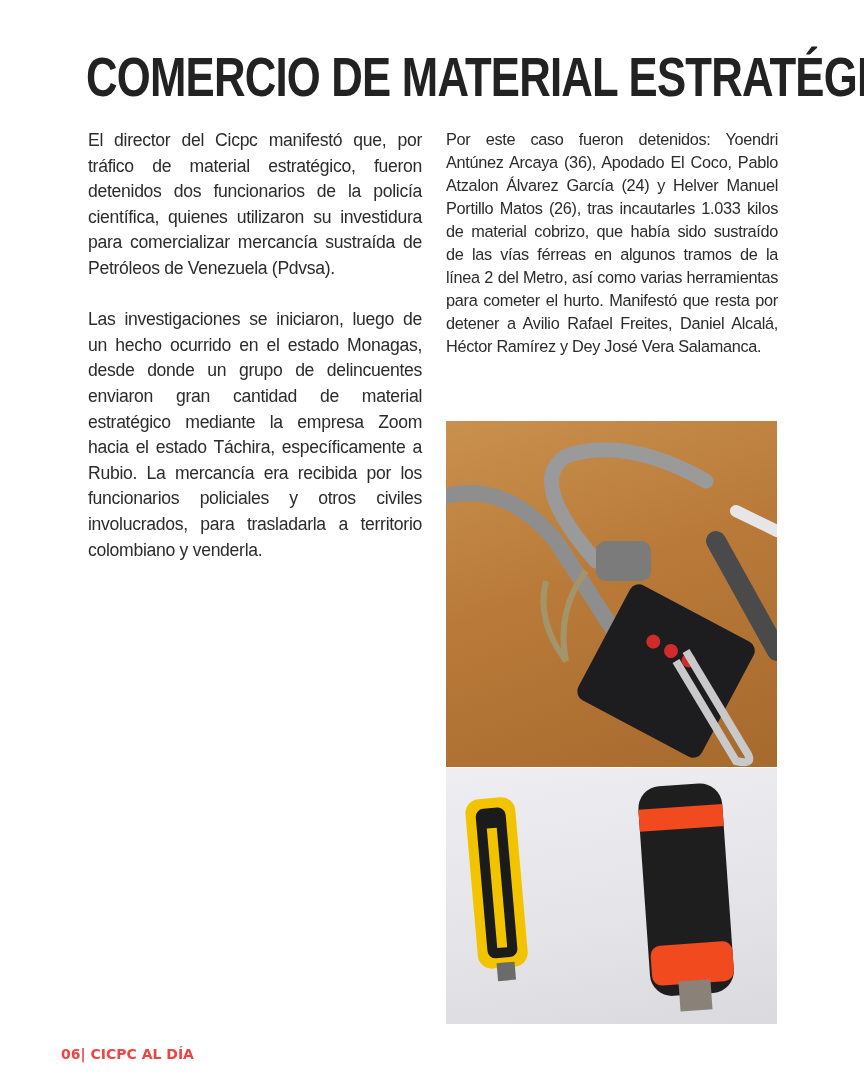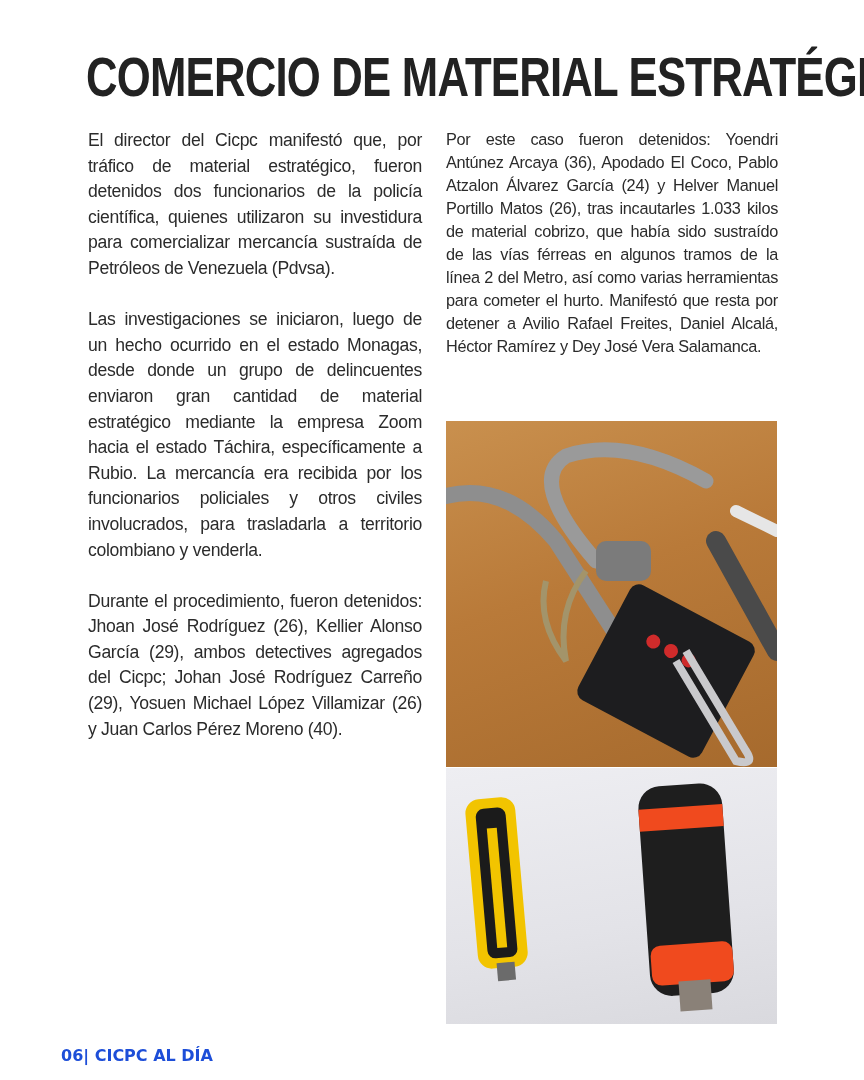--- a/index.html
+++ b/index.html
@@ -18,32 +18,31 @@
     letter-spacing: -0.3px;
   }
   .col p { margin: 0 0 25.6px 0; }
   .col-left { left: 88px; }
   .col-right { left: 446px; top: 128px; font-size: 16.3px; line-height: 23px; width: 332px; }
   .photo { position: absolute; left: 446px; width: 331px; overflow: hidden; }
   .photo-1 { top: 421px; height: 346px; background: linear-gradient(160deg, #c9904e 0%, #b97a39 45%, #a66a2d 100%); }
   .photo-2 { top: 768px; height: 256px; background: linear-gradient(170deg, #eeeef2 0%, #e3e3e8 60%, #d9d9de 100%); }
   .footer {
     position: absolute; left: 61px; top: 1046px;
-    font-family: "DejaVu Sans", sans-serif; font-weight: 700; font-size: 16px; color: #1d4ed8;
+    font-family: "DejaVu Sans", sans-serif; font-weight: 700; font-size: 14px; color: #ef4444;
   }
 </style>
 </head>
 <body>
 
 <div class="title">COMERCIO DE MATERIAL ESTRATÉGICO</div>
 
 <div class="col col-left">
   <p>El director del Cicpc manifestó que, por tráfico de material estratégico, fueron detenidos dos funcionarios de la policía científica, quienes utilizaron su investidura para comercializar mercancía sustraída de Petróleos de Venezuela (Pdvsa).</p>
   <p>Las investigaciones se iniciaron, luego de un hecho ocurrido en el estado Monagas, desde donde un grupo de delincuentes enviaron gran cantidad de material estratégico mediante la empresa Zoom hacia el estado Táchira, específicamente a Rubio. La mercancía era recibida por los funcionarios policiales y otros civiles involucrados, para trasladarla a territorio colombiano y venderla.</p>
-  <p>Durante el procedimiento, fueron detenidos: Jhoan José Rodríguez (26), Kellier Alonso García (29), ambos detectives agregados del Cicpc; Johan José Rodríguez Carreño (29), Yosuen Michael López Villamizar (26) y Juan Carlos Pérez Moreno (40).</p>
 </div>
 
 <div class="col col-right">
   <p>Por este caso fueron detenidos: Yoendri Antúnez Arcaya (36), Apodado El Coco, Pablo Atzalon Álvarez García (24) y Helver Manuel Portillo Matos (26), tras incautarles 1.033 kilos de material cobrizo, que había sido sustraído de las vías férreas en algunos tramos de la línea 2 del Metro, así como varias herramientas para cometer el hurto. Manifestó que resta por detener a Avilio Rafael Freites, Daniel Alcalá, Héctor Ramírez y Dey José Vera Salamanca.</p>
 </div>
 
 <div class="photo photo-1">
   <svg width="331" height="346" viewBox="0 0 331 346">
     <path d="M0 75 Q60 60 110 120 L200 260" stroke="#8e8e8e" stroke-width="16" fill="none" stroke-linecap="round"></path>
     <path d="M150 140 Q80 60 120 35 Q180 15 260 60" stroke="#9a9a9a" stroke-width="15" fill="none" stroke-linecap="round"></path>

